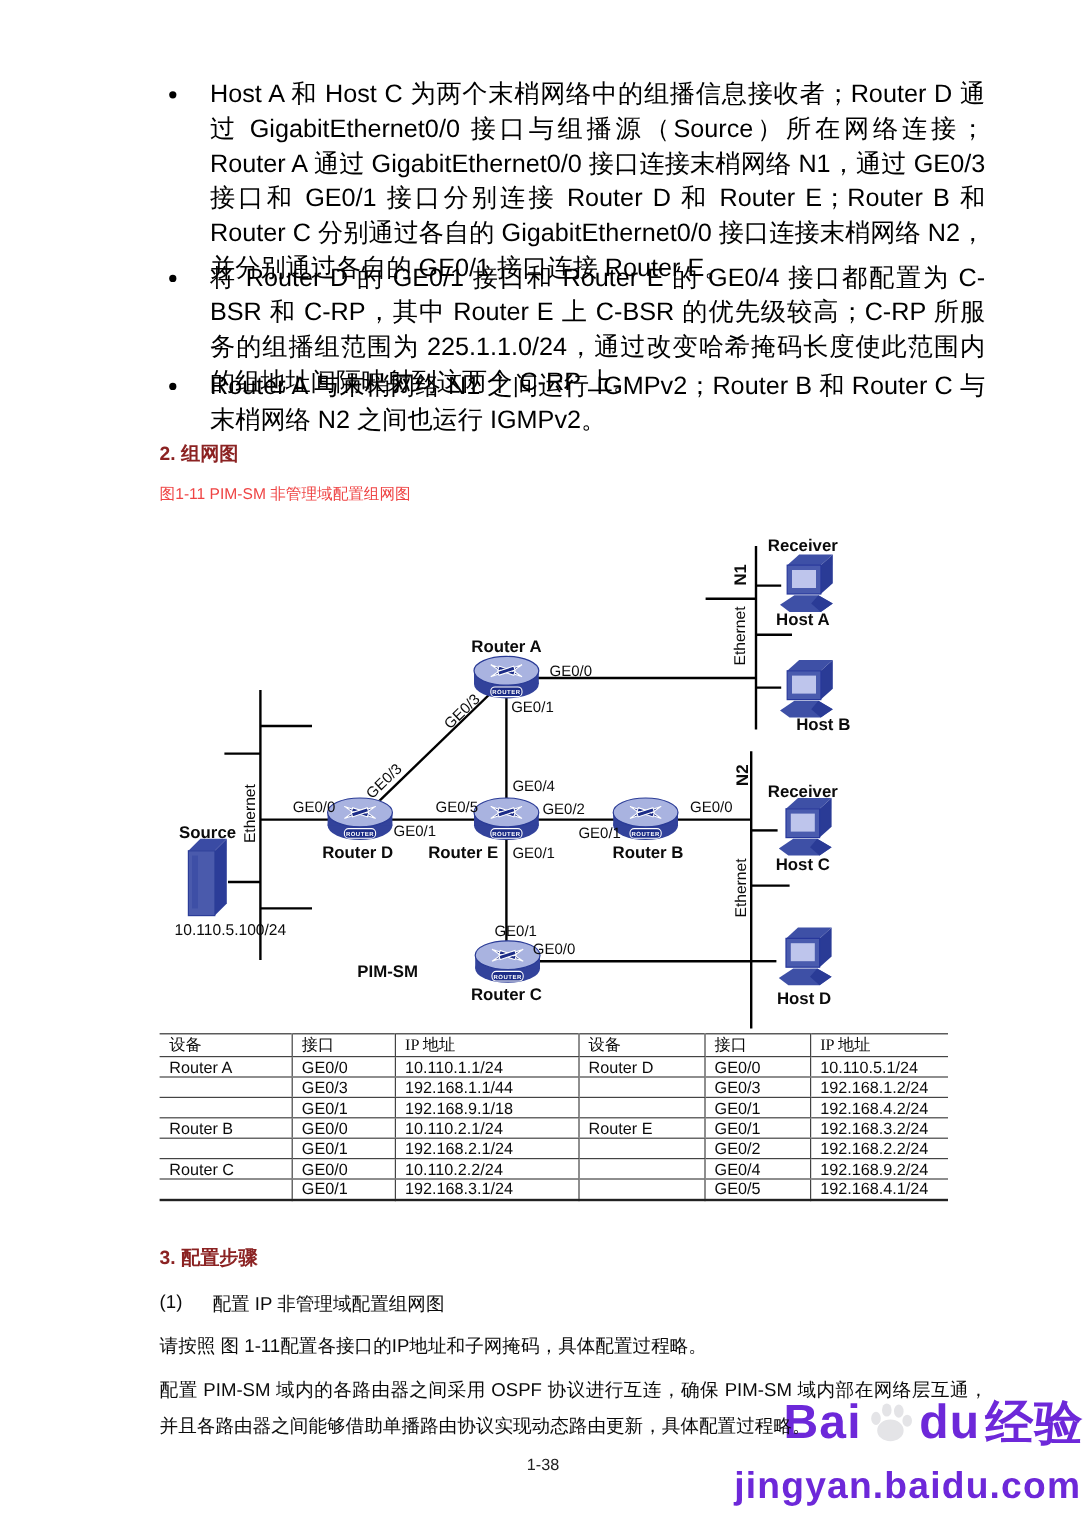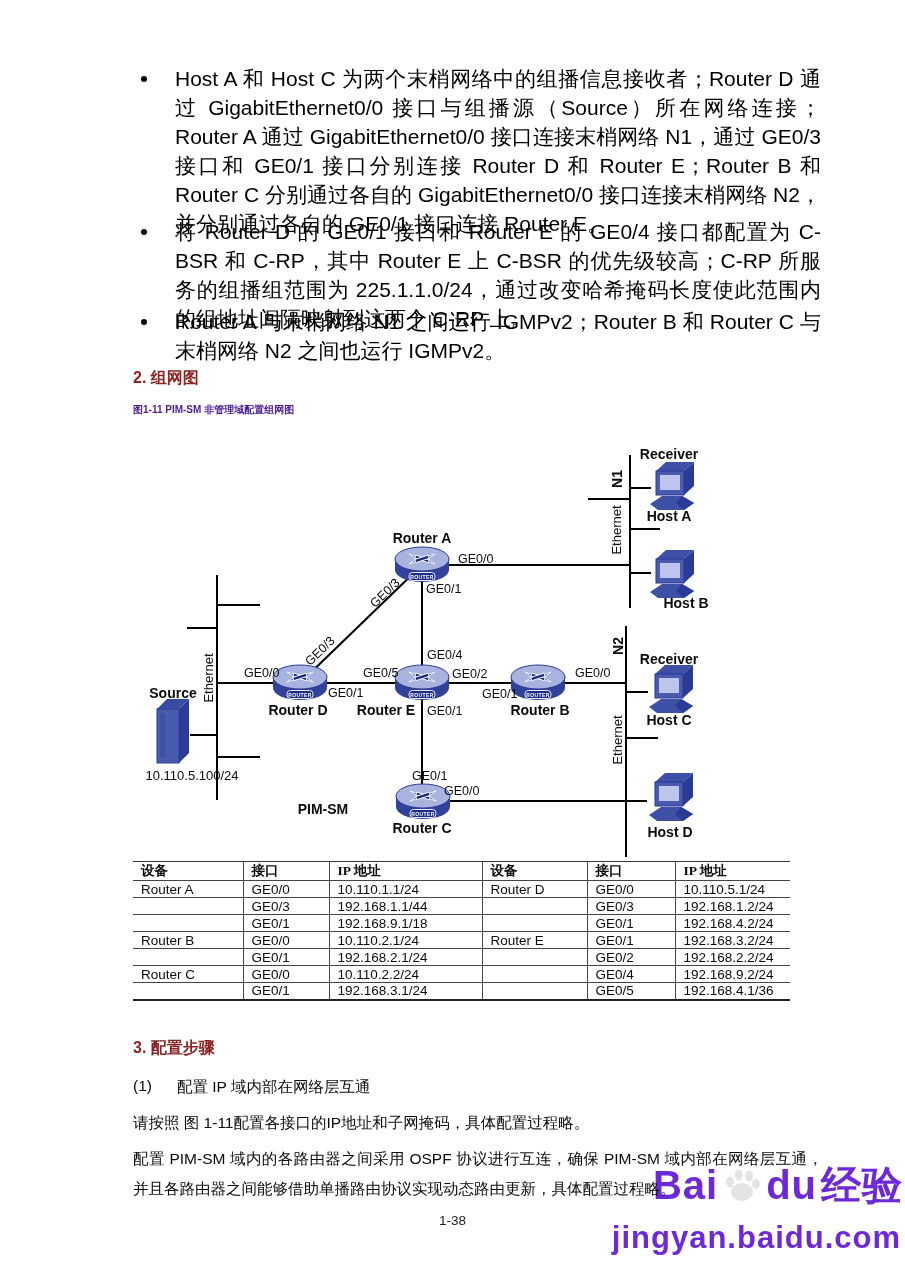--- a/index.html
+++ b/index.html
@@ -16,21 +16,21 @@
   }
   .bullet-dot {
     position:absolute; left:141px; width:6px; height:6px; border-radius:50%;
     background:#000;
   }
   
   .red-head {
     position:absolute; left:133px; font-size:16px; font-weight:bold; color:#8B2222;
   }
   .fig-caption {
-    position:absolute; left:133px; font-size:10px; font-weight:bold; color:#4c1d95;
+    position:absolute; left:133px; font-size:13px; font-weight:normal; color:#ef4444;
   }
   
   #diagram { position:absolute; left:130px; top:428px; width:620px; height:435px; }
   #diagram svg.net { position:absolute; left:0; top:0; z-index:1; }
   .dlabel { position:absolute; z-index:2; white-space:nowrap; color:#0b0b0b; }
   .ctr { transform:translate(-50%,-50%); }
   .rot { transform:translate(-50%,-50%) rotate(-90deg); }
   .diag { transform:translate(-50%,-50%) rotate(-44deg); }
   .dev { font-size:14px; font-weight:bold; }
   .port { font-size:12.5px; }
@@ -38,21 +38,21 @@
   
   table.iptable {
     position:absolute; left:133px; top:861px; width:657px;
     border-collapse:collapse; font-size:13.5px; color:#0b0b0b;
     border-top:1px solid #333; border-bottom:2px solid #222;
   }
   table.iptable th, table.iptable td {
     height:17px; padding:0 0 0 8px; text-align:left; font-weight:normal;
     border-bottom:1px solid #444; white-space:nowrap;
   }
-  table.iptable th { font-weight:bold; font-family:"Liberation Serif","DejaVu Serif",serif;margin-left:24px; }
+  table.iptable th { font-weight:normal; font-family:"Liberation Serif","DejaVu Serif",serif;margin-left:24px; }
   table.iptable .vline { border-left:1px solid #444; }
   
   .body-par {
     position:absolute; left:133px; width:690px;
     font-size:15.5px; line-height:30px; text-align:justify; color:#0b0b0b; z-index:3;
   }
   .step-line { position:absolute; font-size:15.5px; color:#0b0b0b; }
   .page-num { position:absolute; left:0; width:905px; text-align:center; font-size:13.5px; color:#222; }
   
   .wm { position:absolute; z-index:0; color:#6d28d9; white-space:nowrap; }
@@ -260,24 +260,24 @@
         <td class="vline"></td>
         <td class="vline">GE0/4</td>
         <td class="vline">192.168.9.2/24</td>
       </tr>
       <tr>
         <td></td>
         <td class="vline">GE0/1</td>
         <td class="vline">192.168.3.1/24</td>
         <td class="vline"></td>
         <td class="vline">GE0/5</td>
-        <td class="vline">192.168.4.1/36</td>
+        <td class="vline">192.168.4.1/24</td>
       </tr>
     </tbody>
 </table>
 
 <div class="red-head" style="top:1038px">3. 配置步骤</div>
 <div class="step-line" style="left:133px; top:1077px">(1)</div>
-<div class="step-line" style="left:177px; top:1077px">配置 IP 域内部在网络层互通</div>
+<div class="step-line" style="left:177px; top:1077px">配置 IP 非管理域配置组网图</div>
 <div class="body-par" style="top:1108px">请按照 图 1-11配置各接口的IP地址和子网掩码，具体配置过程略。</div>
 <div class="body-par" style="top:1144px">配置 PIM-SM 域内的各路由器之间采用 OSPF 协议进行互连，确保 PIM-SM 域内部在网络层互通，并且各路由器之间能够借助单播路由协议实现动态路由更新，具体配置过程略。</div>
 
 <div class="page-num" style="top:1213px">1-38</div>
 
 </body></html>

